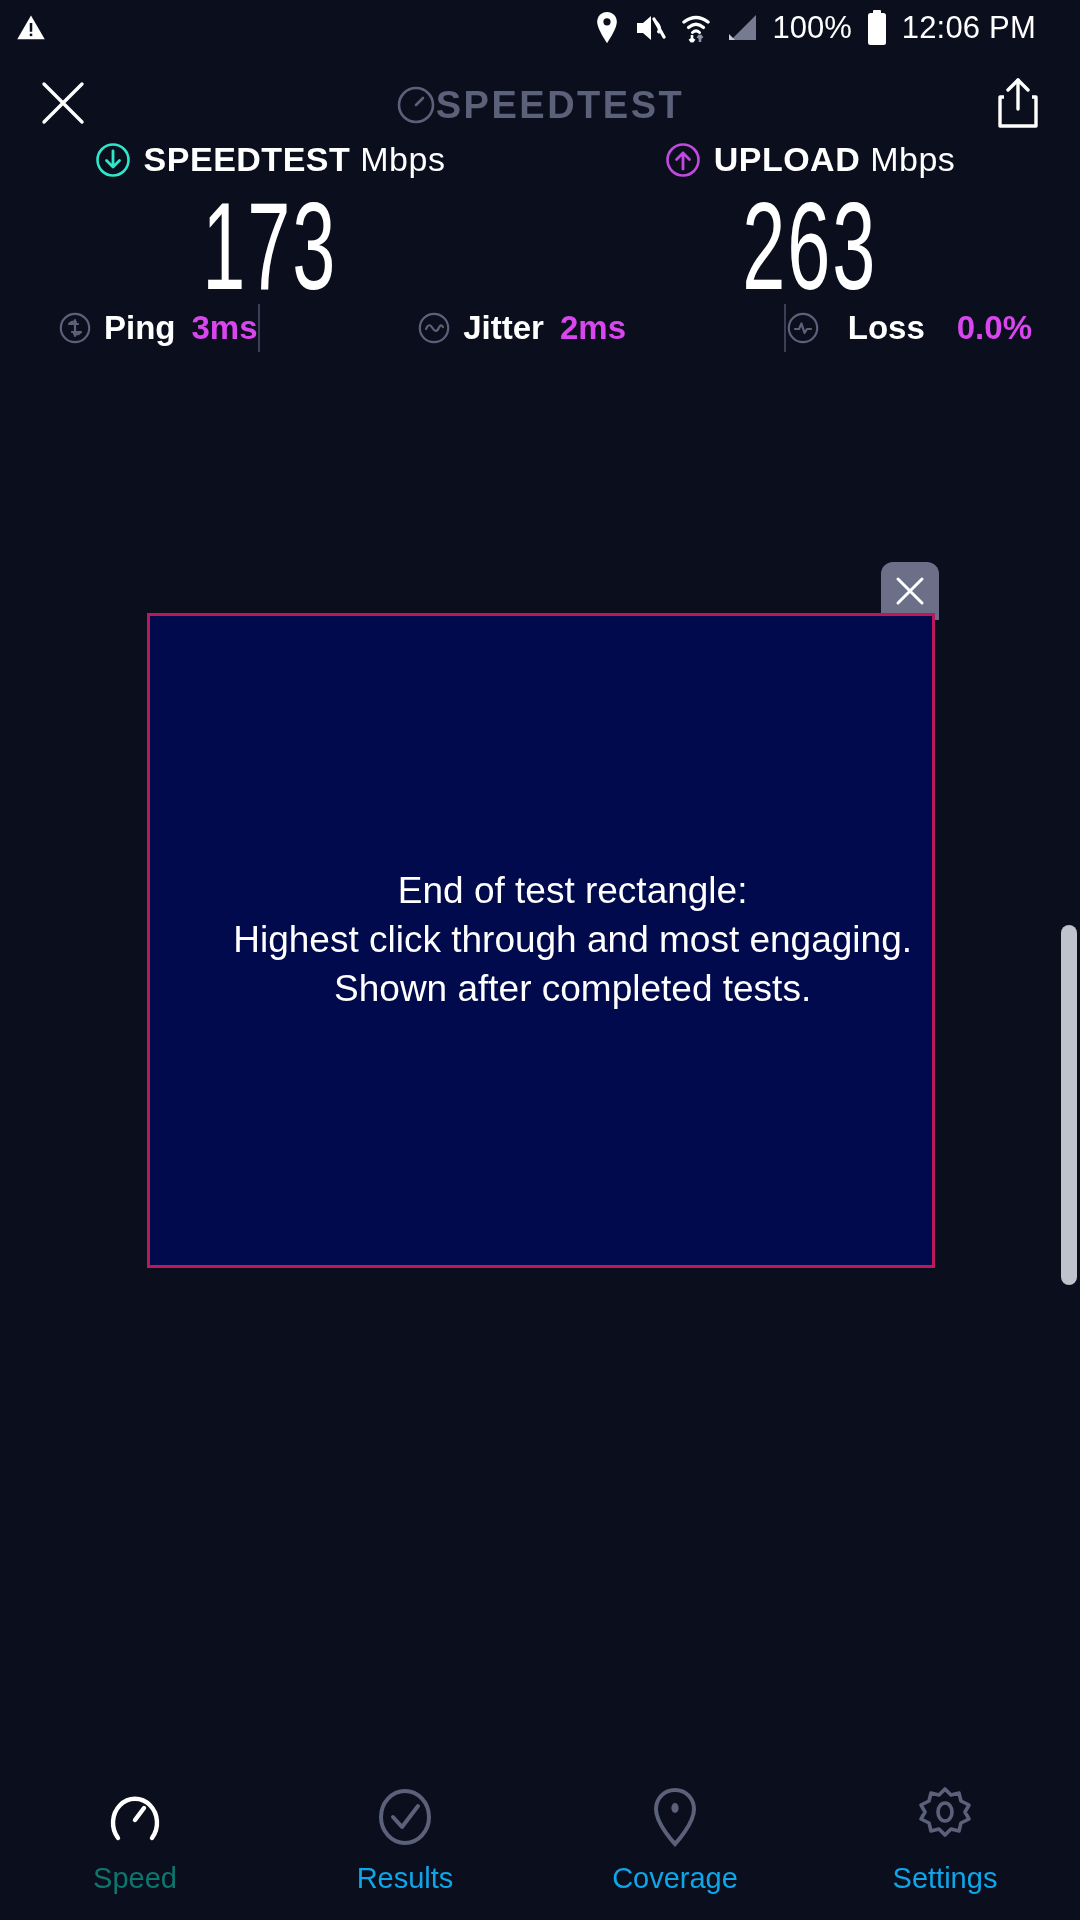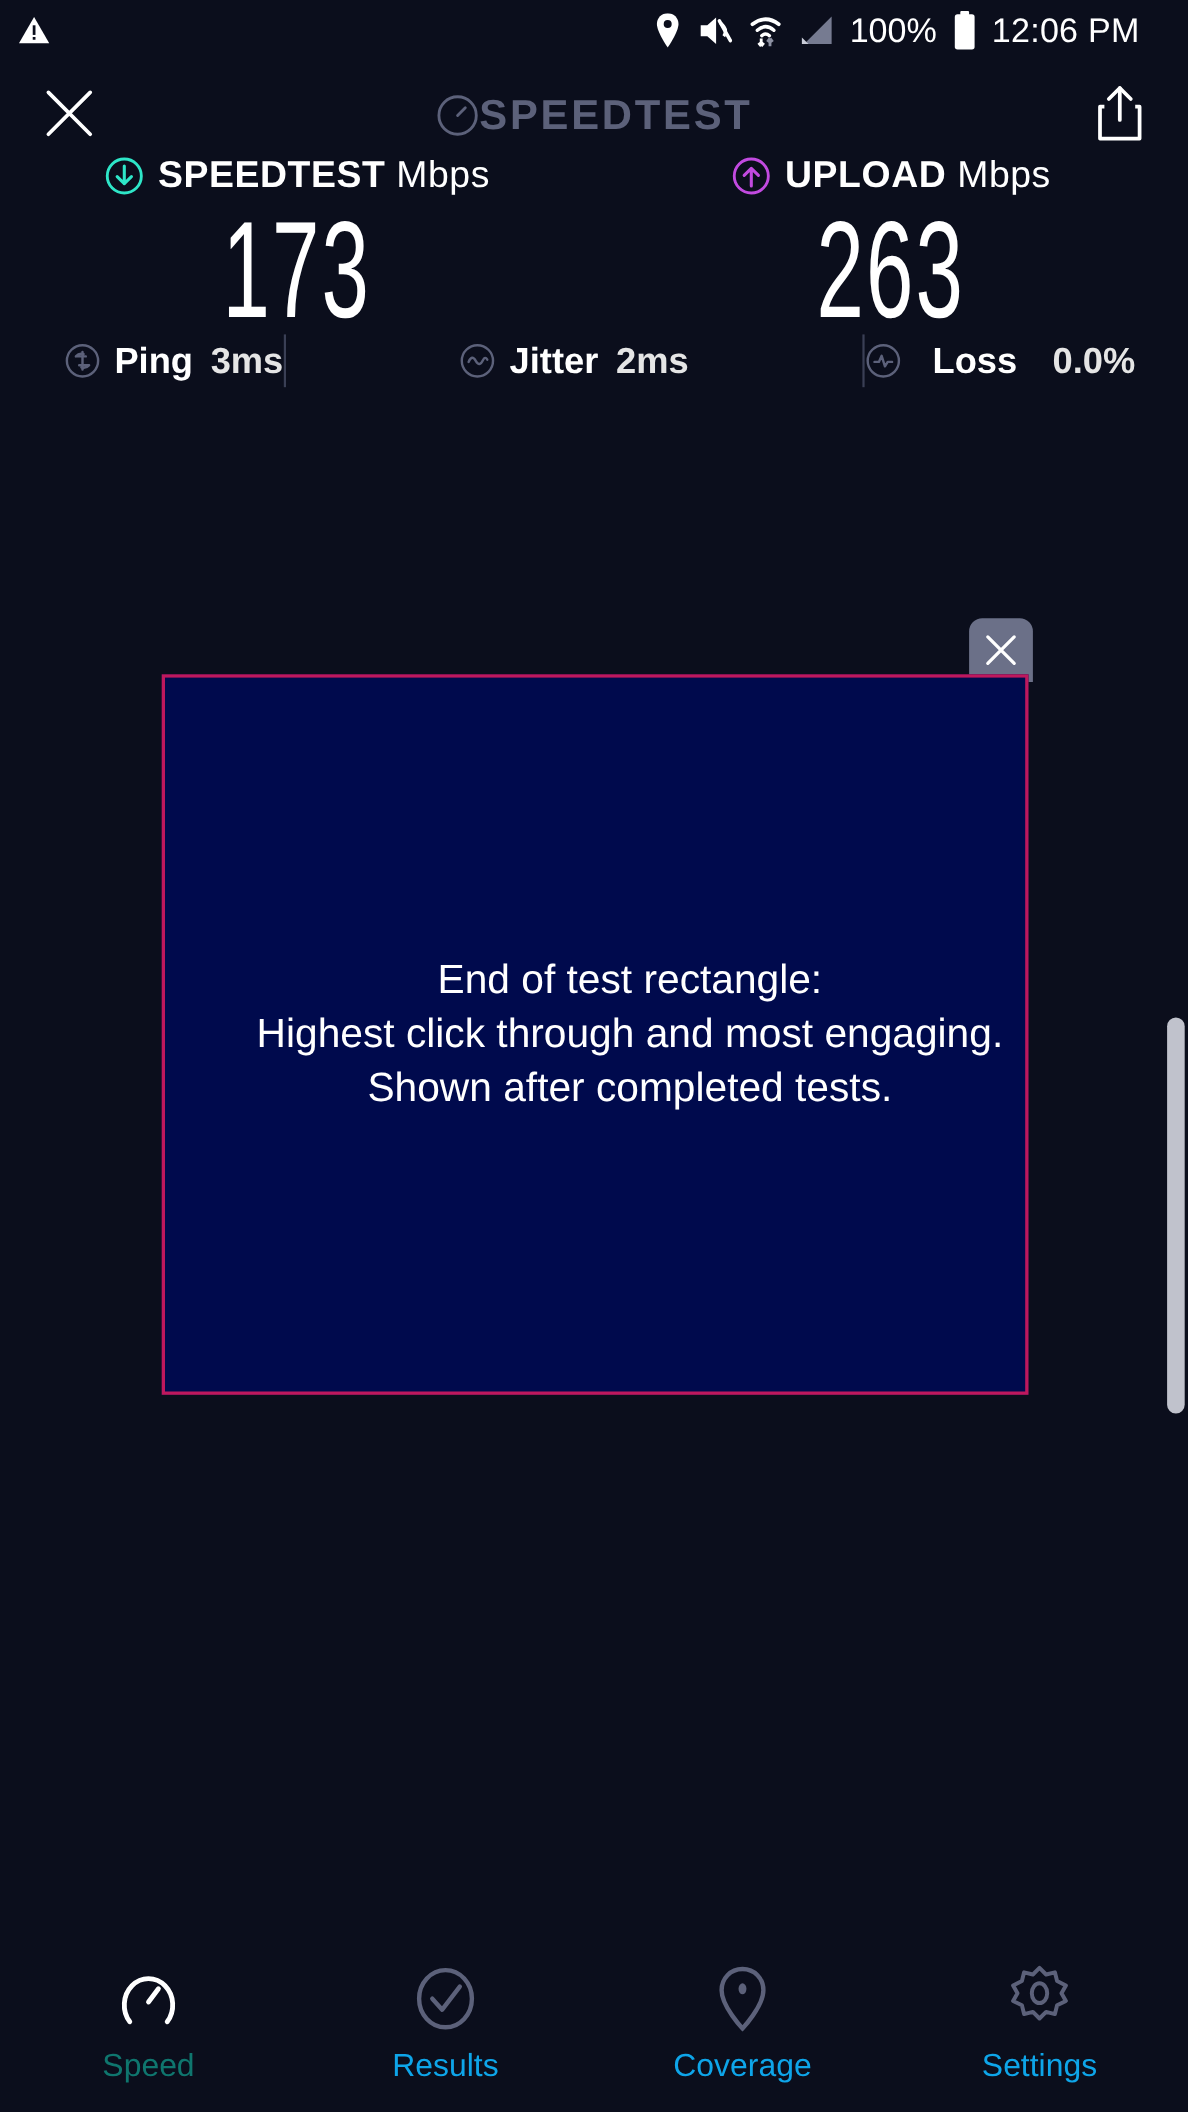--- a/index.html
+++ b/index.html
@@ -59,21 +59,21 @@
   
   .metrics {
     position:absolute; top:298px; left:0; width:1080px; height:60px;
     display:flex; align-items:center;
   }
   .metric { display:flex; align-items:center; gap:12px; }
   .m-ping  { margin-left:58px; }
   .m-jitter{ margin-left:auto; margin-right:auto; }
   .m-loss  { margin-right:48px;gap:28px; }
   .m-name { color:#ffffff; font-size:33px; font-weight:bold; }
-  .m-val  { color:#e5e5e5; font-size:33px; font-weight:bold; margin-left:4px; }
+  .m-val  { color:#d946ef; font-size:33px; font-weight:bold; margin-left:4px; }
   .m-sep {
     width:2px; height:48px; background:#3a3f55;
   }
 
   
   .ad-close {
     position:absolute; left:881px; top:562px; width:58px; height:58px;
     background:#6b7088; border-radius:12px 12px 0 0;
     display:flex; align-items:center; justify-content:center; cursor:pointer;
   }

